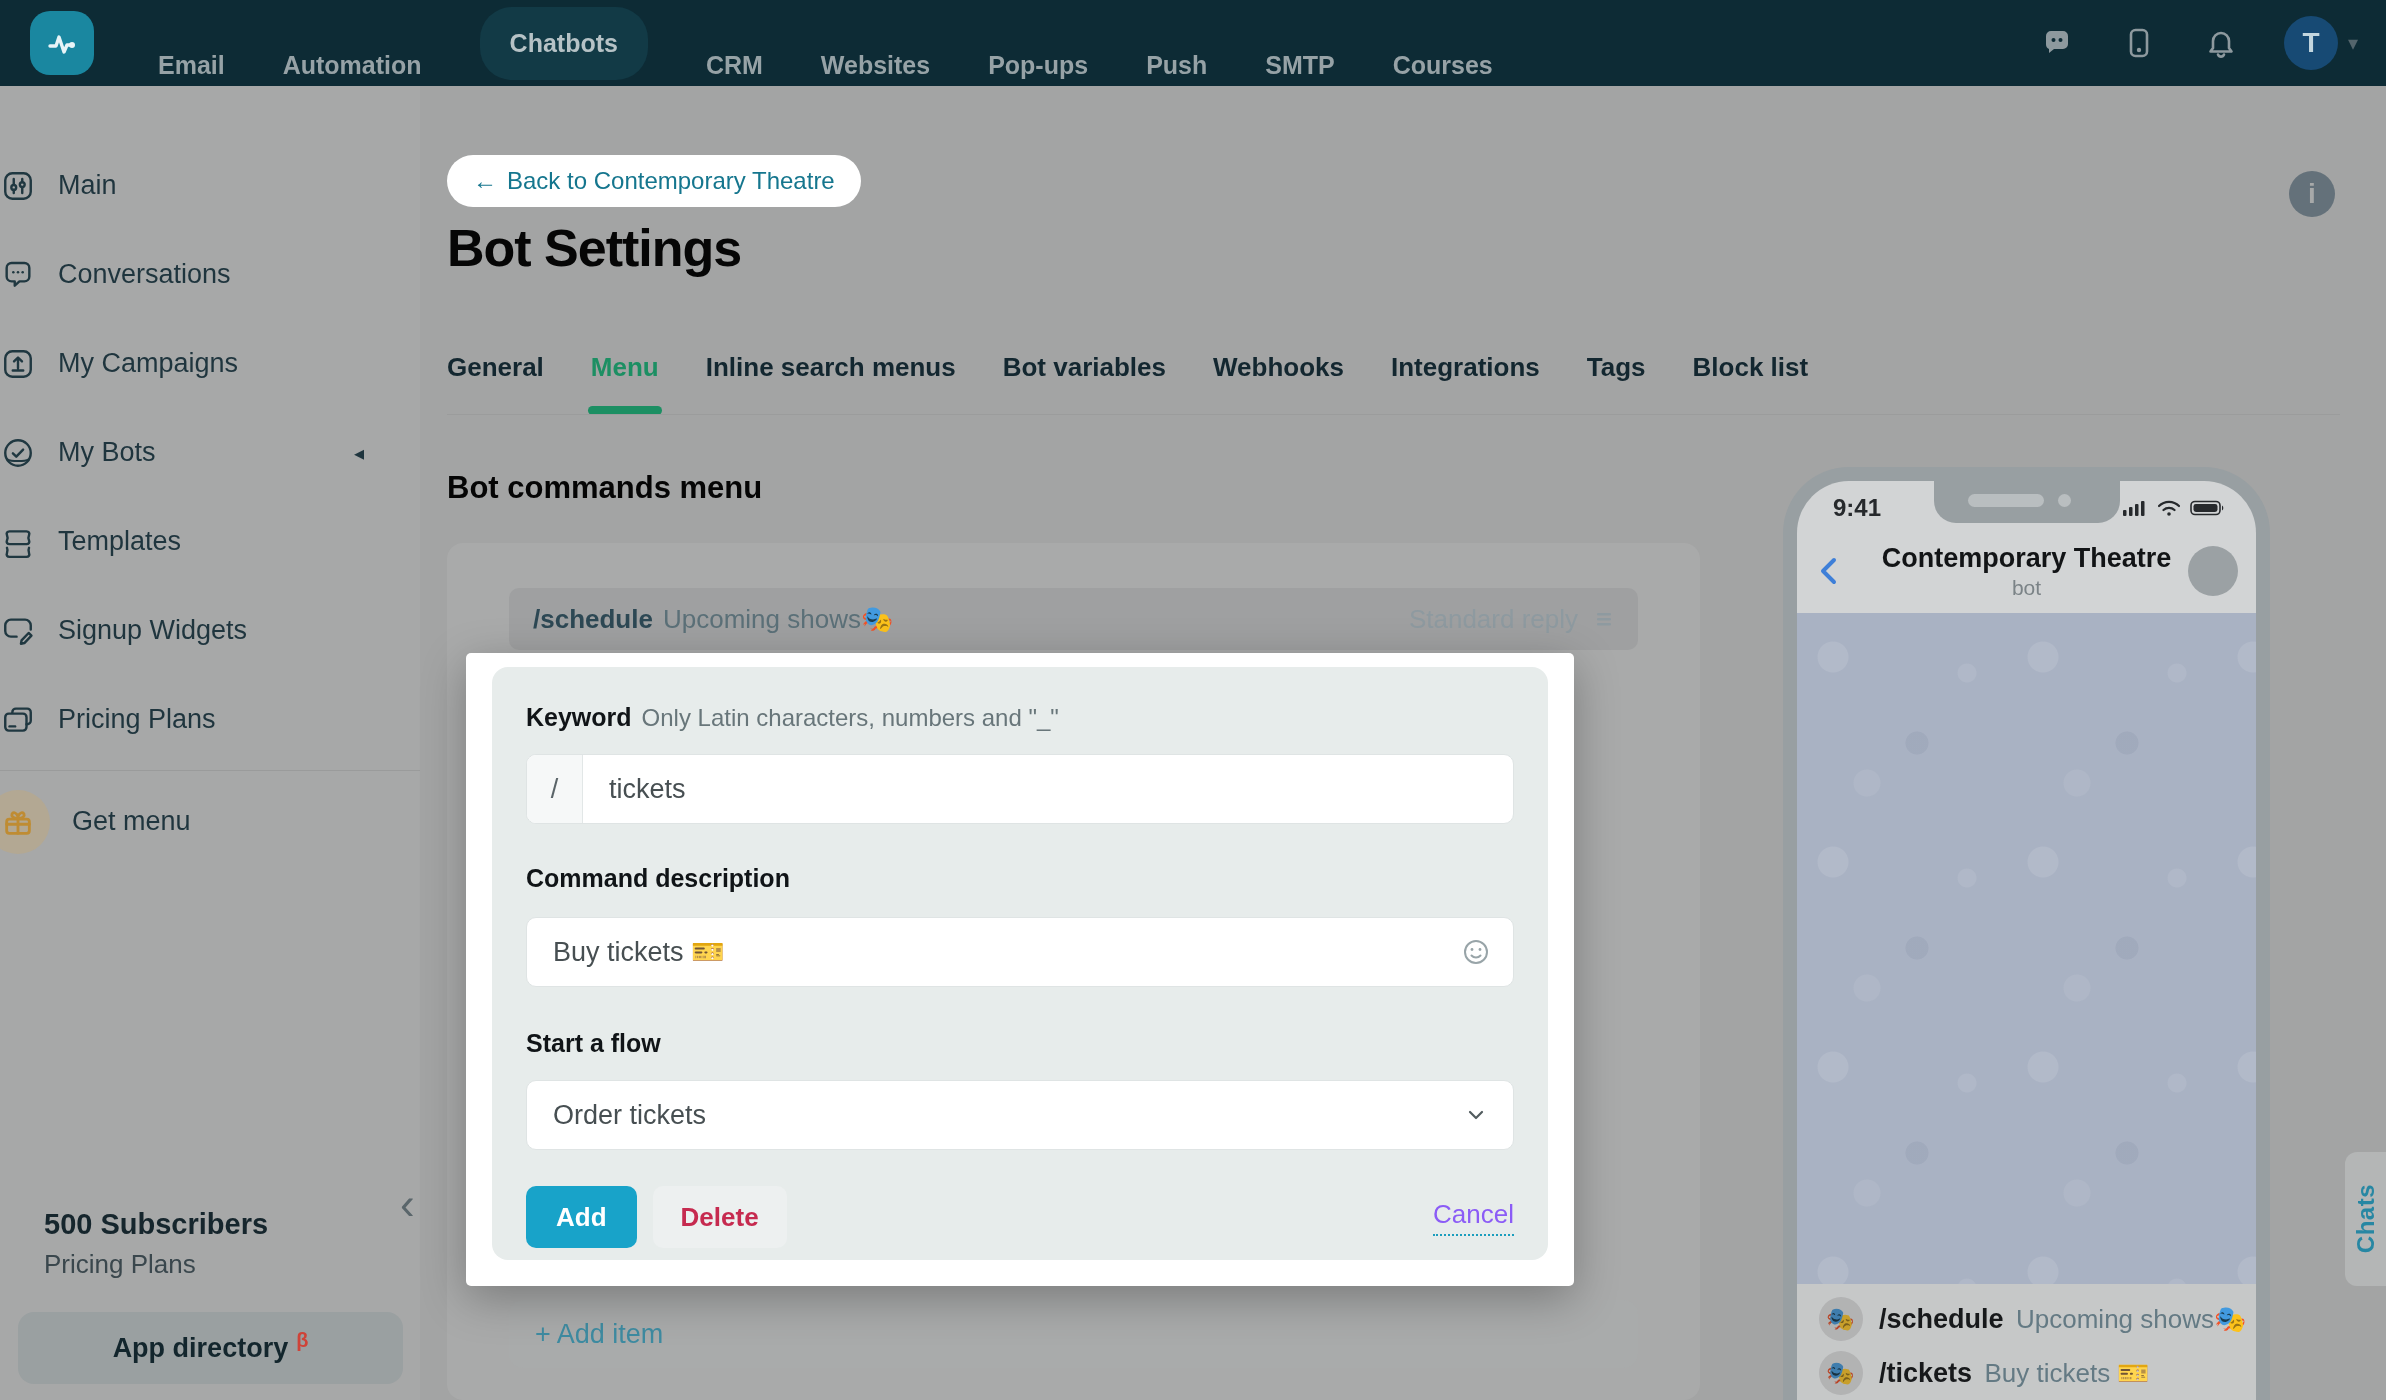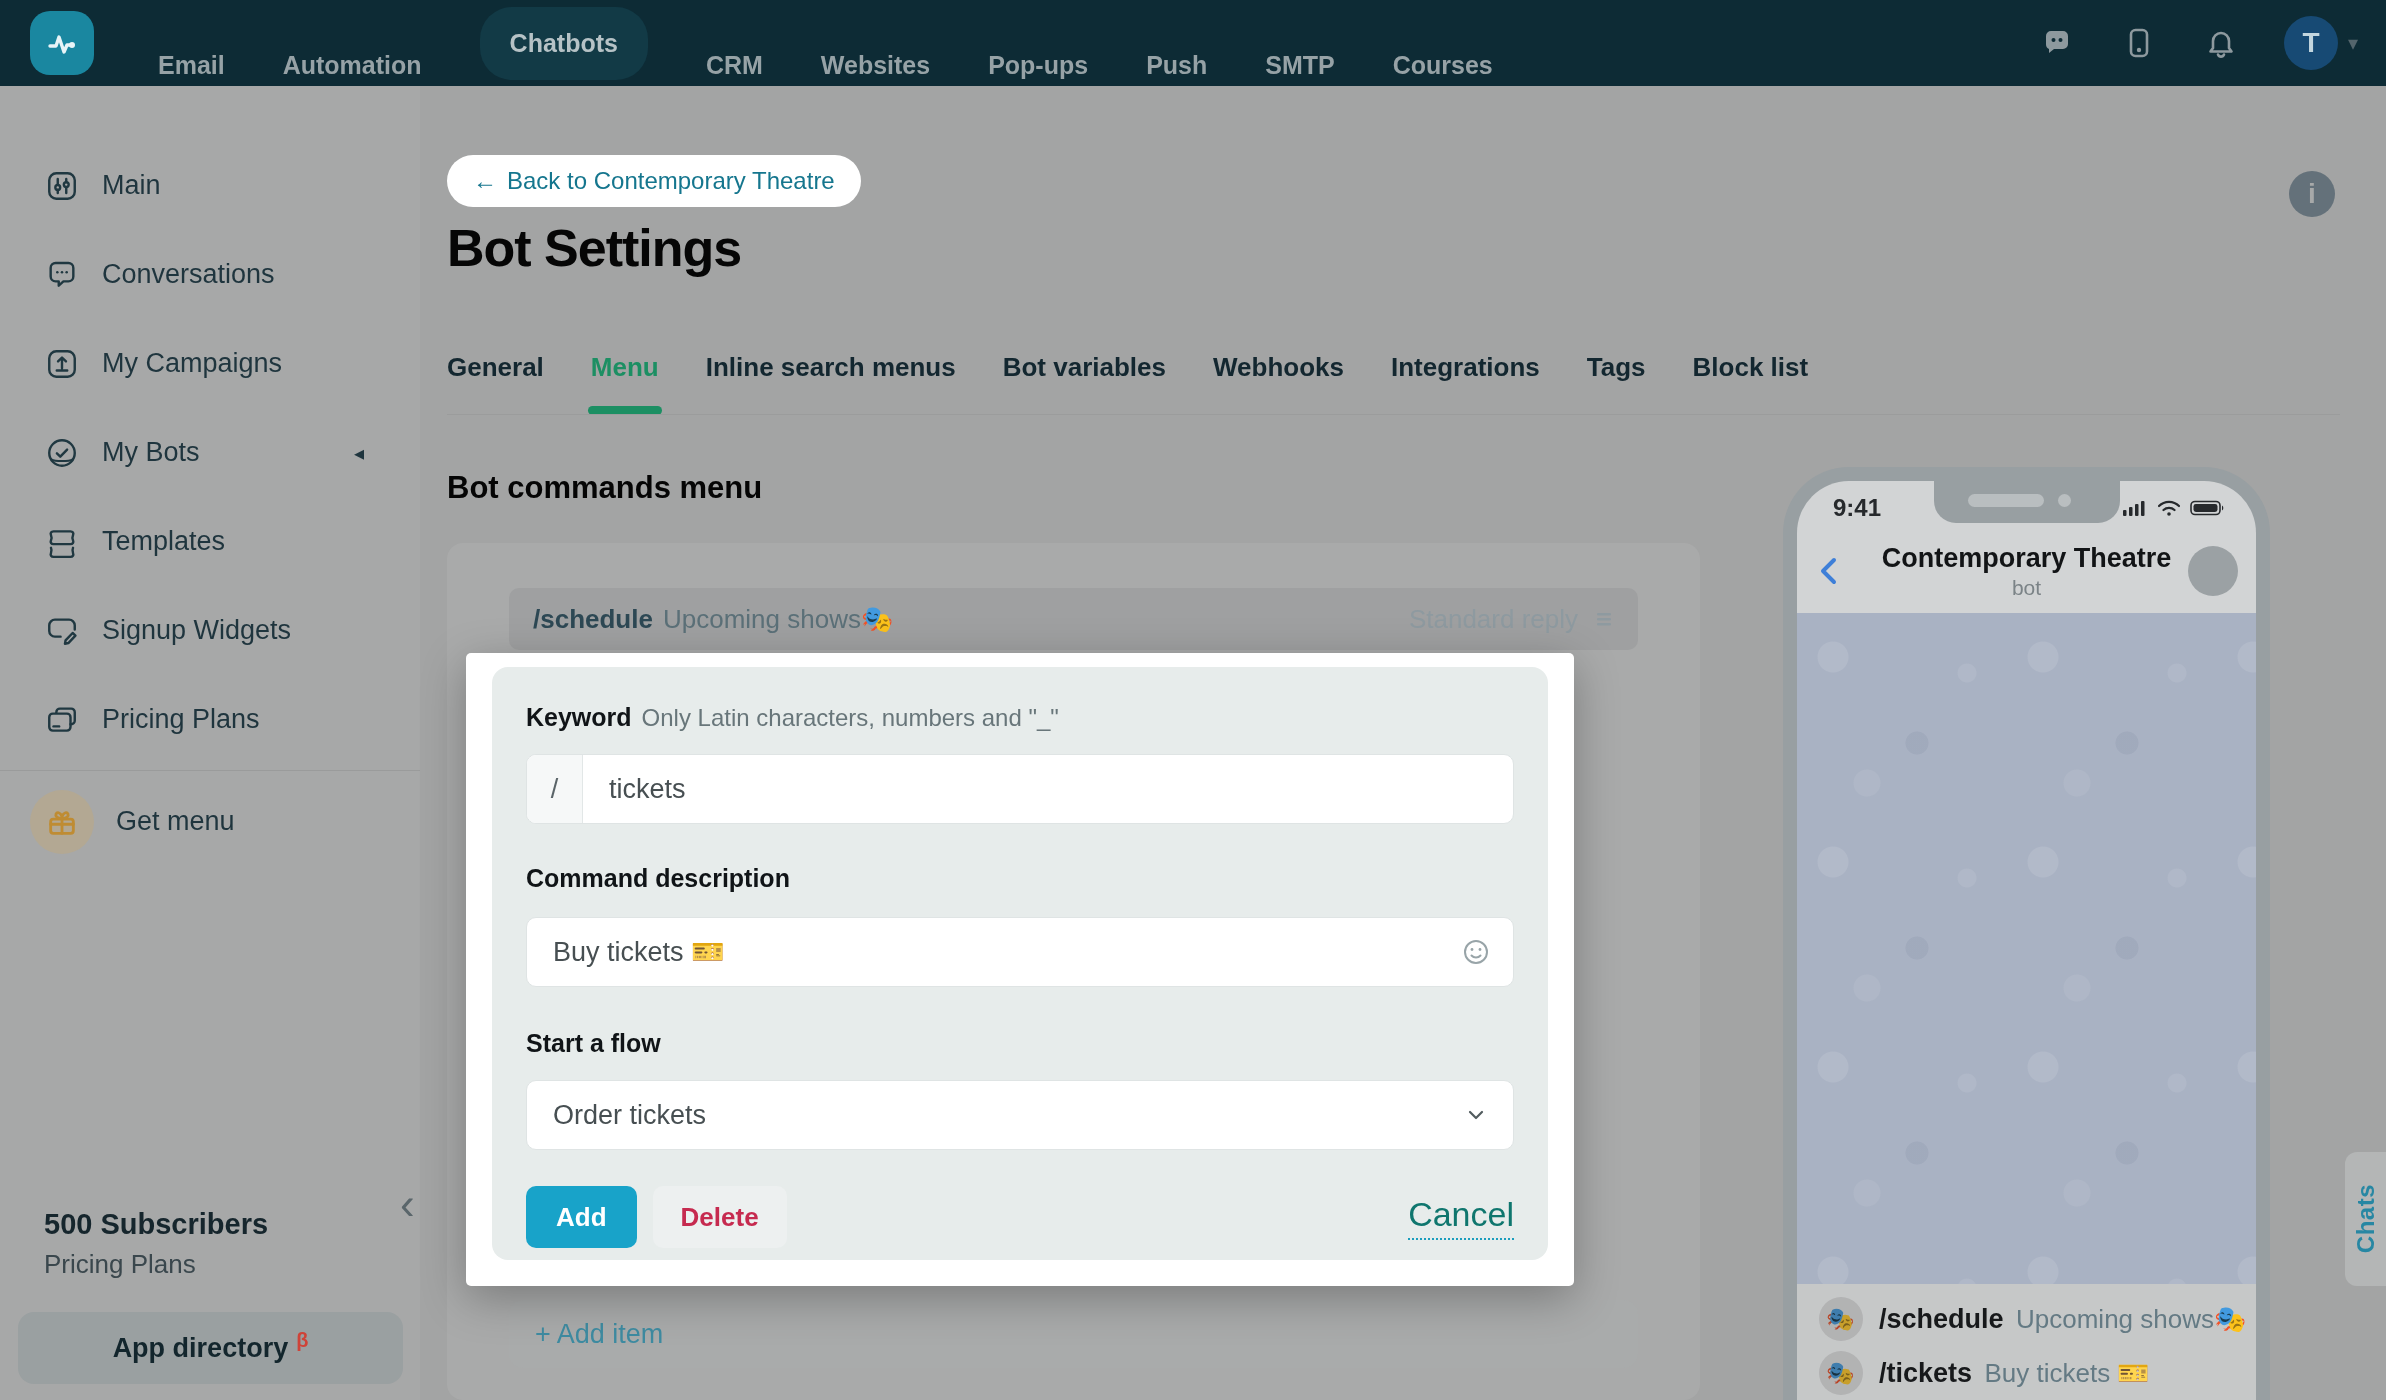--- a/index.html
+++ b/index.html
@@ -14,21 +14,21 @@
   .nav-item.active{background:#123a46;color:#b6c2c6;padding:22px 30px;border-radius:32px;}
   .nav-right{margin-left:auto;display:flex;align-items:center;gap:44px;padding-right:28px;}
   .nav-icon{width:38px;height:38px;display:flex;align-items:center;justify-content:center;cursor:pointer;}
   .avatar-wrap{display:flex;align-items:center;gap:10px;cursor:pointer;}
   .avatar{width:54px;height:54px;border-radius:50%;background:#174a74;color:#c3d6df;font-size:28px;font-weight:700;display:flex;align-items:center;justify-content:center;}
   .avatar-caret{color:#54656c;font-size:20px;}
 
   
   .sidebar{position:absolute;top:86px;left:0;width:420px;height:1314px;background:#a7a8a8;}
   .side-list{padding-top:55px;}
-  .side-item{height:89px;display:flex;align-items:center;padding-left:44px;cursor:pointer;color:#1f353e;}
+  .side-item{height:89px;display:flex;align-items:center;cursor:pointer;color:#1f353e;}
   .side-item .ic{width:36px;height:36px;flex:0 0 auto;display:flex;align-items:center;justify-content:center;}
   .side-item .lbl{margin-left:22px;font-size:27px;font-weight:500;}
   .side-item .sub-caret{margin-left:auto;margin-right:56px;font-size:20px;color:#1f353e;}
   .side-divider{height:1px;background:#9a9b9b;margin:6px 0 6px 0;}
   .bonus-circle{width:64px;height:64px;border-radius:50%;background:#b3a893;display:flex;align-items:center;justify-content:center;margin-left:-14px;margin-right:-14px;}
   .side-bottom{position:absolute;left:44px;top:1122px;}
   .sub-count{font-size:29px;font-weight:700;color:#16262d;}
   .sub-plans{font-size:26px;color:#3a474d;margin-top:8px;cursor:pointer;}
   .collapse-chevron{position:absolute;left:400px;top:1182px;font-size:44px;color:#5a666b;cursor:pointer;line-height:1;}
   .app-dir{position:absolute;left:18px;top:1226px;width:385px;height:72px;background:#9aa0a1;border-radius:16px;display:flex;align-items:center;justify-content:center;cursor:pointer;}
@@ -70,21 +70,21 @@
   .desc-wrap{position:relative;margin-top:24px;}
   .text-input{width:100%;height:70px;border:1px solid #dfe4e4;border-radius:10px;font-size:27px;color:#474f52;padding:0 70px 0 26px;outline:none;background:#ffffff;}
   .smiley{position:absolute;right:22px;top:50%;transform:translateY(-50%);cursor:pointer;display:flex;}
   .flow-label{margin-top:42px;}
   .select{margin-top:22px;height:70px;background:#ffffff;border:1px solid #dfe4e4;border-radius:10px;display:flex;align-items:center;padding:0 24px 0 26px;cursor:pointer;}
   .select .val{font-size:27px;color:#474f52;}
   .select .chev{margin-left:auto;display:flex;}
   .modal-actions{margin-top:36px;display:flex;align-items:center;}
   .btn-add{height:62px;padding:0 30px;background:#18a3c9;border:none;border-radius:10px;color:#ffffff;font-size:26px;font-weight:700;cursor:pointer;}
   .btn-delete{height:62px;padding:0 28px;background:#edf0f0;border:none;border-radius:10px;color:#c62a4f;font-size:26px;font-weight:700;margin-left:16px;cursor:pointer;}
-  .btn-cancel{margin-left:auto;font-size:34px;color:#0f766e;border-bottom:2px dotted #1b9dbd;padding-bottom:4px;cursor:pointer;background:none;}
+  .btn-cancel{margin-left:auto;font-size:26px;color:#8b5cf6;border-bottom:2px dotted #1b9dbd;padding-bottom:4px;cursor:pointer;background:none;}
 
   
   .phone{position:absolute;left:1783px;top:467px;width:487px;height:933px;background:#989fa2;border-radius:66px 66px 0 0;z-index:5;}
   .screen{position:absolute;left:14px;right:14px;top:14px;bottom:0;border-radius:52px 52px 0 0;overflow:hidden;display:flex;flex-direction:column;}
   .ph-top{background:#d2d4d5;height:132px;position:relative;flex:0 0 auto;}
   .notch{position:absolute;left:50%;top:0;transform:translateX(-50%);width:186px;height:42px;background:#989fa2;border-radius:0 0 22px 22px;}
   .notch .pill{position:absolute;left:34px;top:13px;width:76px;height:13px;border-radius:7px;background:#b9bec0;}
   .notch .cam{position:absolute;left:124px;top:13px;width:13px;height:13px;border-radius:50%;background:#b9bec0;}
   .ph-status{height:48px;display:flex;align-items:center;padding:6px 30px 0 36px;gap:48px;}
   .ph-time{font-size:24px;font-weight:700;color:#26292c;}

